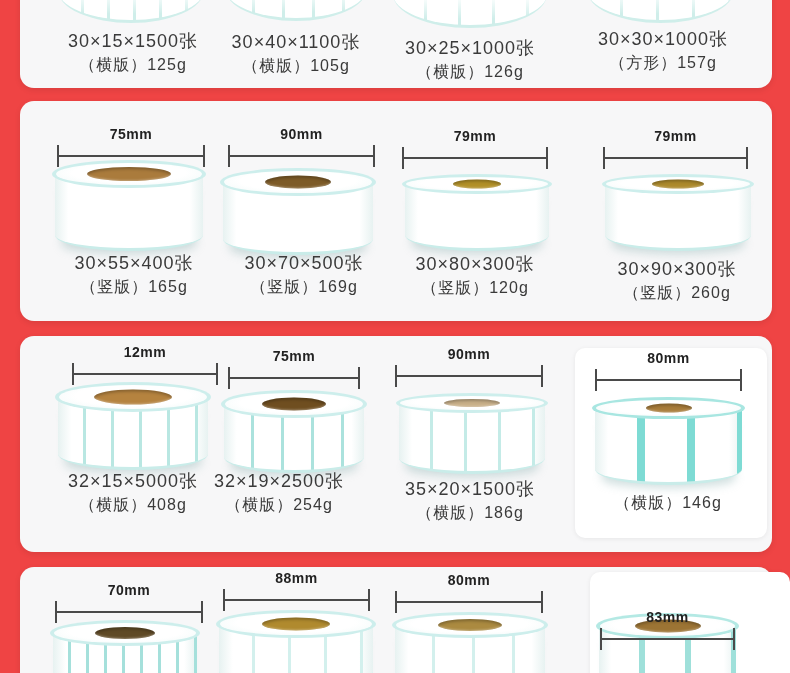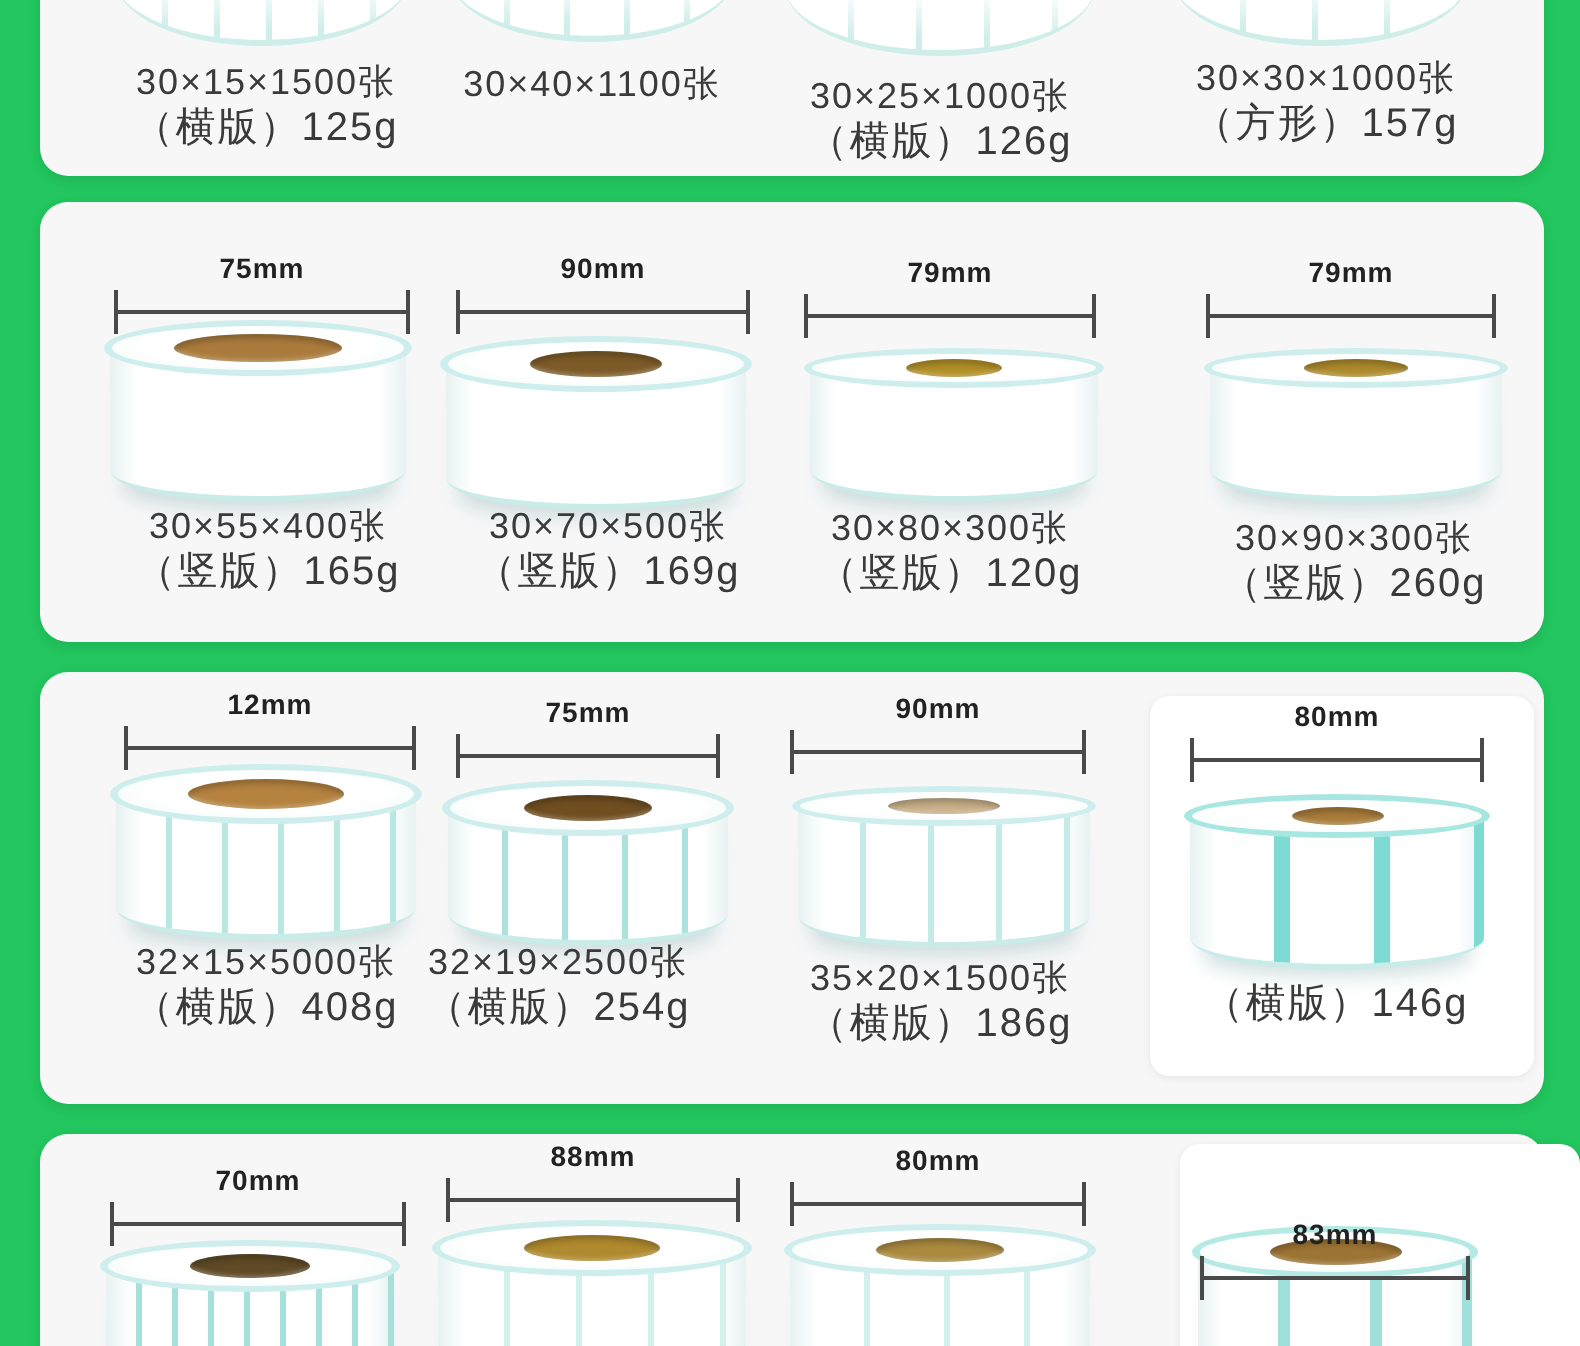--- a/index.html
+++ b/index.html
@@ -1,18 +1,18 @@
 <!DOCTYPE html>
 <html><head>
 <meta charset="utf-8">
 <style>
   html,body { margin:0; padding:0; }
   .page {
     position:relative; width:790px; height:673px;
-    background:#22c55e; overflow:hidden;
+    background:#ef4444; overflow:hidden;
     font-family:"Liberation Sans","DejaVu Sans",sans-serif;
   }
   .card {
     position:absolute; left:20px; width:752px;
     background:#f7f7f8; border-radius:14px;
     box-shadow:0 2px 6px rgba(0,0,0,0.09);
   }
   .tile {
     position:absolute; background:#ffffff; border-radius:10px;
     box-shadow:0 1px 5px rgba(0,0,0,0.07);
@@ -62,21 +62,21 @@
       linear-gradient(#ffffff 6%, rgba(255,255,255,0) 80%),
       repeating-linear-gradient(90deg,
         rgba(255,255,255,0) 0, rgba(255,255,255,0) calc(var(--seg) - 3px),
         var(--divc,#cfeeea) calc(var(--seg) - 3px), var(--divc,#cfeeea) var(--seg));
     border-radius:0 0 50% 50% / 0 0 100% 100%;
     border-bottom:3px solid #cfeeea;
   }
   
   .spec { position:absolute; width:184px; text-align:center; color:#3a3a3a; z-index:3; }
   .spec .l1 { font-size:18px; line-height:22px; letter-spacing:1px; white-space:nowrap; }
-  .spec .l2 { font-size:20px; line-height:19px; letter-spacing:1px; margin-top:3px; white-space:nowrap; }
+  .spec .l2 { font-size:16px; line-height:19px; letter-spacing:1px; margin-top:3px; white-space:nowrap; }
 </style>
 </head>
 <body>
 
 <div class="page">
 
   <div class="card" style="top:-18px;height:106px"></div>
   <div class="card" style="top:101px;height:220px"></div>
   <div class="card" style="top:336px;height:216px"></div>
   <div class="card" style="top:567px;height:130px"></div>
@@ -85,20 +85,21 @@
 
   <div class="roll-cut" style="left:58px;top:-10px;width:146px;height:30px;--seg:26px"></div>
   <div class="spec" style="left:41px;top:30px">
     <div class="l1">30×15×1500张</div>
     <div class="l2">（横版）125g</div>
   </div>
 
   <div class="roll-cut" style="left:225px;top:-12px;width:142px;height:30px;--seg:30px"></div>
   <div class="spec" style="left:204px;top:31px">
     <div class="l1">30×40×1100张</div>
+    <div class="l2">（横版）105g</div>
   </div>
 
   <div class="roll-cut" style="left:393px;top:-6px;width:154px;height:31px;--seg:34px"></div>
   <div class="spec" style="left:378px;top:37px">
     <div class="l1">30×25×1000张</div>
     <div class="l2">（横版）126g</div>
   </div>
 
   <div class="roll-cut" style="left:587px;top:-10px;width:147px;height:30px;--seg:36px"></div>
   <div class="spec" style="left:571px;top:28px">
@@ -159,21 +160,21 @@
     <div class="body"></div>
     <div class="top">
         <i class="core"></i>
       </div>
   </div>
   <div class="spec" style="left:585px;top:258px">
     <div class="l1">30×90×300张</div>
     <div class="l2">（竖版）260g</div>
   </div>
 
-  <div class="dim" style="left:62px;top:344px;width:146px">
+  <div class="dim" style="left:72px;top:344px;width:146px">
     <span class="lab">12mm</span>
     <div class="bar"></div>
   </div>
   <div class="roll seg" style="left:55px;top:382px;--w:156px;--eh:30px;--bh:70px;--cw:78px;--ch:15px;--cc:#b5833f;--seg:28px;--divc:#b9e7e2">
     <div class="body"></div>
     <div class="top">
         <i class="core"></i>
       </div>
   </div>
   <div class="spec" style="left:41px;top:470px">

